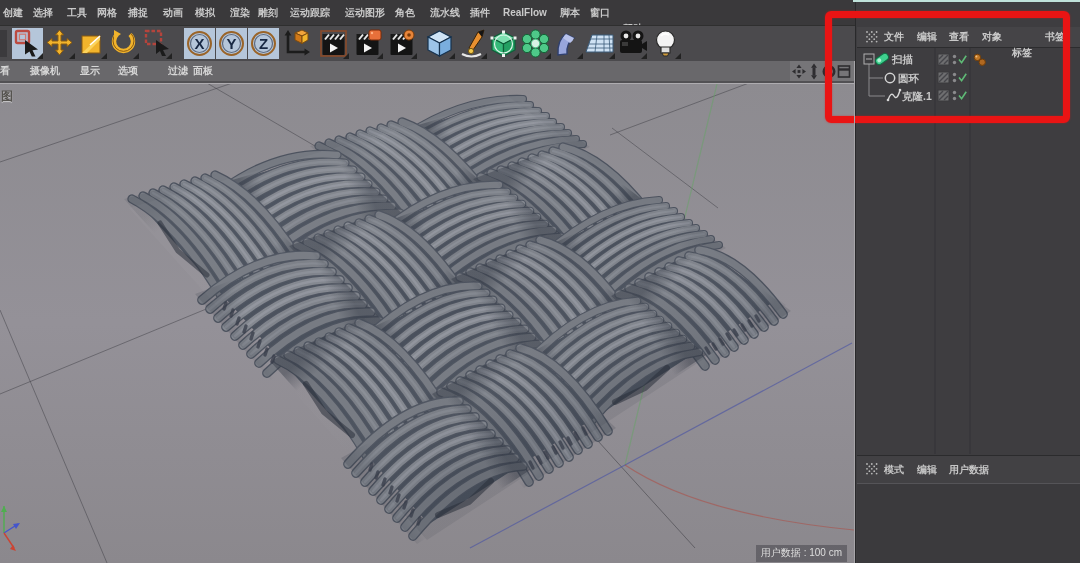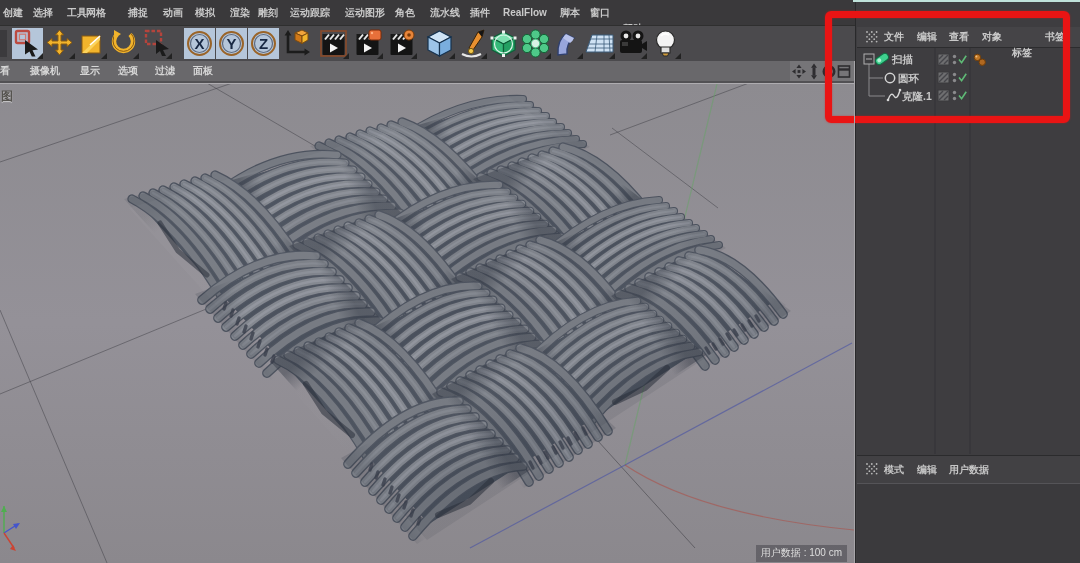--- a/index.html
+++ b/index.html
@@ -34,21 +34,21 @@
 
 #redbox{position:absolute;left:825px;top:11px;width:231px;height:98px;border:7px solid #e91414;border-radius:6px;box-shadow:0 0 2px rgba(233,20,20,.55), inset 0 0 2px rgba(233,20,20,.55);}
 .t{position:absolute;white-space:nowrap;}
 </style></head>
 <body>
 <div id="app">
   <div id="menubar">
       <span class="t b" style="left:3px;top:0">创建</span>
       <span class="t b" style="left:33px;top:0">选择</span>
       <span class="t b" style="left:67px;top:0">工具</span>
-      <span class="t b" style="left:86px;top:0">网格</span>
+      <span class="t b" style="left:97px;top:0">网格</span>
       <span class="t b" style="left:128px;top:0">捕捉</span>
       <span class="t b" style="left:163px;top:0">动画</span>
       <span class="t b" style="left:195px;top:0">模拟</span>
       <span class="t b" style="left:230px;top:0">渲染</span>
       <span class="t b" style="left:258px;top:0">雕刻</span>
       <span class="t b" style="left:290px;top:0">运动跟踪</span>
       <span class="t b" style="left:345px;top:0">运动图形</span>
       <span class="t b" style="left:395px;top:0">角色</span>
       <span class="t b" style="left:430px;top:0">流水线</span>
       <span class="t b" style="left:470px;top:0">插件</span>
@@ -272,21 +272,21 @@
           <path d="M31,31 l0,-6 -6,6 Z" fill="#222"></path>
         </svg>
       </div>
     </div>
   <div id="vpbar">
       <div id="vpnavbg"></div>
       <span class="t b" style="left:0px;top:0">看</span>
       <span class="t b" style="left:30px;top:0">摄像机</span>
       <span class="t b" style="left:80px;top:0">显示</span>
       <span class="t b" style="left:118px;top:0">选项</span>
-      <span class="t b" style="left:155px;top:0">过滤</span>
+      <span class="t b" style="left:168px;top:0">过滤</span>
       <span class="t b" style="left:193px;top:0">面板</span>
       <svg width="64" height="21" viewBox="0 0 64 21" style="position:absolute;left:792px;top:0">
 <g fill="#2e2d30" stroke="#2e2d30">
 <g transform="translate(7,10.5)">
             <path d="M0,-7 l2.6,3.6 h-5.2 Z M0,7 l2.6,-3.6 h-5.2 Z M-7,0 l3.6,-2.6 v5.2 Z M7,0 l-3.6,-2.6 v5.2 Z" stroke="none"></path>
             <rect x="-1.4" y="-1.4" width="2.8" height="2.8" stroke="none"></rect>
           </g>
 <g transform="translate(22,10.5)">
             <path d="M0,-8 l3,4.2 h-6 Z M0,8 l3,-4.2 h-6 Z" stroke="none"></path>
             <rect x="-1.5" y="-4" width="3" height="8" stroke="none"></rect>

